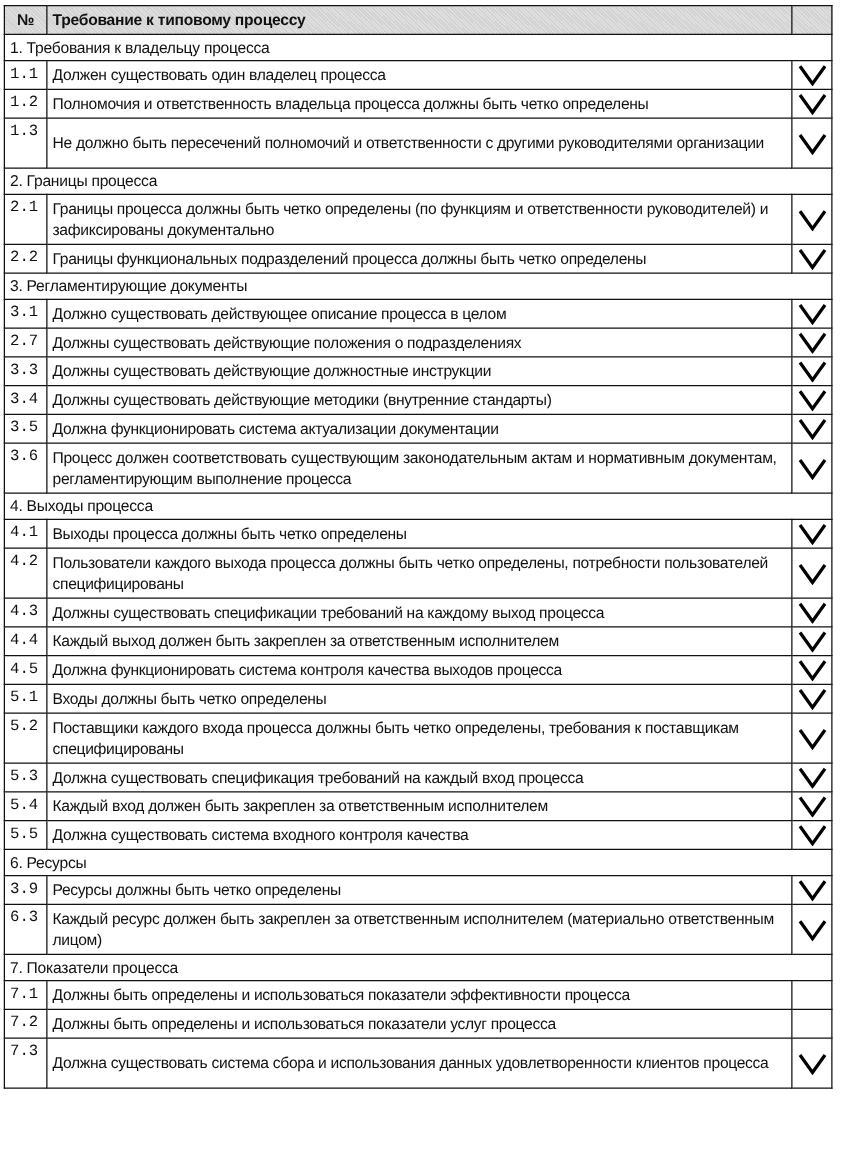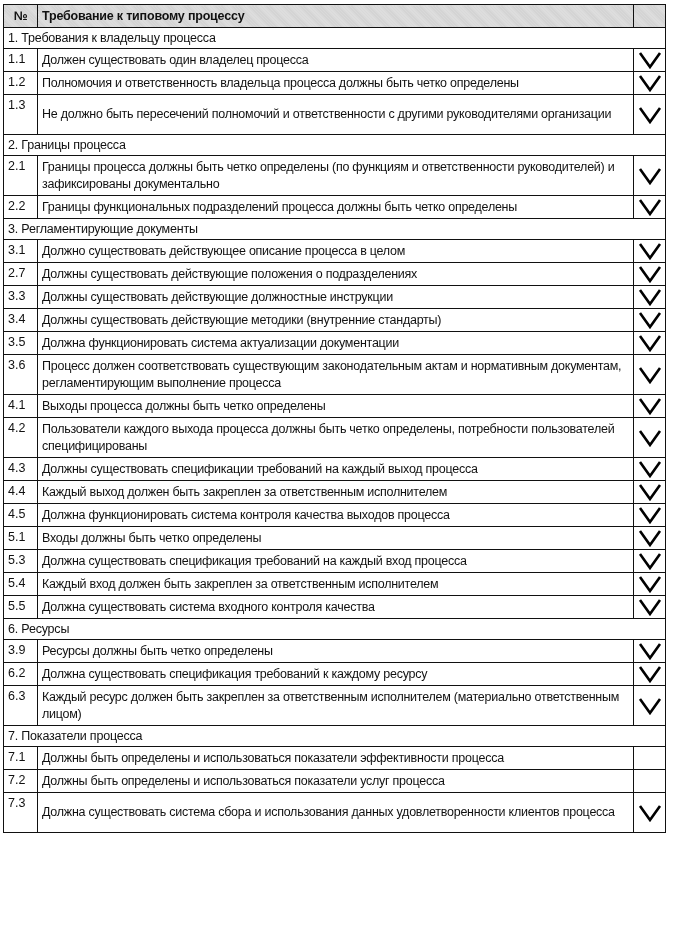--- a/index.html
+++ b/index.html
@@ -22,21 +22,21 @@
   .tbl col.c-chk { width: 32px; }
   .hdr th {
     background-color: #d6d6d6;
     background-image: repeating-linear-gradient(45deg, #cfcfcf 0 1px, #e2e2e2 1px 2px);
     font-weight: bold; text-align: left; height: 22px;
     letter-spacing: -0.2px;
   }
   .hdr th.num { text-align: center; }
   .sec td { font-weight: normal; height: 20px; letter-spacing: -0.2px; }
   .row td { height: 20px; }
-  .row td.num { vertical-align: top; padding-top: 2px; }
+  .row td.num { vertical-align: top; padding-top: 2px; font-family: Liberation Mono, monospace; }
   .row td.req { letter-spacing: -0.25px; padding-top: 1px; padding-bottom: 1px; }
   .row.two td { height: 37px; }
   .row td.chk { padding: 0; text-align: center; }
   .check { display: inline-block; width: 24px; height: 18px; vertical-align: middle; }
 </style>
 </head>
 <body>
 
 <table class="tbl">
   <colgroup>
@@ -145,40 +145,43 @@
   </tr>
 
   <tr class="row two">
     <td class="num">3.6</td>
     <td class="req">Процесс должен соответствовать существующим законодательным актам и нормативным документам, регламентирующим выполнение процесса</td>
     <td class="chk"><svg viewBox="0 0 24 18" class="check">
             <path d="M2 2 L12 16 L22 2" fill="none" stroke="#000" stroke-width="2.6"></path>
           </svg></td>
   </tr>
 
+  <tr class="sec">
+    <td colspan="3">4. Выходы процесса</td>
+  </tr>
 
   <tr class="row">
     <td class="num">4.1</td>
     <td class="req">Выходы процесса должны быть четко определены</td>
     <td class="chk"><svg viewBox="0 0 24 18" class="check">
             <path d="M2 2 L12 16 L22 2" fill="none" stroke="#000" stroke-width="2.6"></path>
           </svg></td>
   </tr>
 
   <tr class="row two">
     <td class="num">4.2</td>
     <td class="req">Пользователи каждого выхода процесса должны быть четко определены, потребности пользователей специфицированы</td>
     <td class="chk"><svg viewBox="0 0 24 18" class="check">
             <path d="M2 2 L12 16 L22 2" fill="none" stroke="#000" stroke-width="2.6"></path>
           </svg></td>
   </tr>
 
   <tr class="row">
     <td class="num">4.3</td>
-    <td class="req">Должны существовать спецификации требований на каждый выход процесса</td>
+    <td class="req">Должны существовать спецификации требований на каждому выход процесса</td>
     <td class="chk"><svg viewBox="0 0 24 18" class="check">
             <path d="M2 2 L12 16 L22 2" fill="none" stroke="#000" stroke-width="2.6"></path>
           </svg></td>
   </tr>
 
   <tr class="row">
     <td class="num">4.4</td>
     <td class="req">Каждый выход должен быть закреплен за ответственным исполнителем</td>
     <td class="chk"><svg viewBox="0 0 24 18" class="check">
             <path d="M2 2 L12 16 L22 2" fill="none" stroke="#000" stroke-width="2.6"></path>
@@ -195,20 +198,27 @@
 
 
   <tr class="row">
     <td class="num">5.1</td>
     <td class="req">Входы должны быть четко определены</td>
     <td class="chk"><svg viewBox="0 0 24 18" class="check">
             <path d="M2 2 L12 16 L22 2" fill="none" stroke="#000" stroke-width="2.6"></path>
           </svg></td>
   </tr>
 
+  <tr class="row two">
+    <td class="num">5.2</td>
+    <td class="req">Поставщики каждого входа процесса должны быть четко определены, требования к поставщикам специфицированы</td>
+    <td class="chk"><svg viewBox="0 0 24 18" class="check">
+            <path d="M2 2 L12 16 L22 2" fill="none" stroke="#000" stroke-width="2.6"></path>
+          </svg></td>
+  </tr>
 
   <tr class="row">
     <td class="num">5.3</td>
     <td class="req">Должна существовать спецификация требований на каждый вход процесса</td>
     <td class="chk"><svg viewBox="0 0 24 18" class="check">
             <path d="M2 2 L12 16 L22 2" fill="none" stroke="#000" stroke-width="2.6"></path>
           </svg></td>
   </tr>
 
   <tr class="row">
@@ -232,27 +242,20 @@
   </tr>
 
   <tr class="row">
     <td class="num">3.9</td>
     <td class="req">Ресурсы должны быть четко определены</td>
     <td class="chk"><svg viewBox="0 0 24 18" class="check">
             <path d="M2 2 L12 16 L22 2" fill="none" stroke="#000" stroke-width="2.6"></path>
           </svg></td>
   </tr>
 
-  <tr class="row">
-    <td class="num">6.2</td>
-    <td class="req">Должна существовать спецификация требований к каждому ресурсу</td>
-    <td class="chk"><svg viewBox="0 0 24 18" class="check">
-            <path d="M2 2 L12 16 L22 2" fill="none" stroke="#000" stroke-width="2.6"></path>
-          </svg></td>
-  </tr>
 
   <tr class="row two">
     <td class="num">6.3</td>
     <td class="req">Каждый ресурс должен быть закреплен за ответственным исполнителем (материально ответственным лицом)</td>
     <td class="chk"><svg viewBox="0 0 24 18" class="check">
             <path d="M2 2 L12 16 L22 2" fill="none" stroke="#000" stroke-width="2.6"></path>
           </svg></td>
   </tr>
 
   <tr class="sec">

